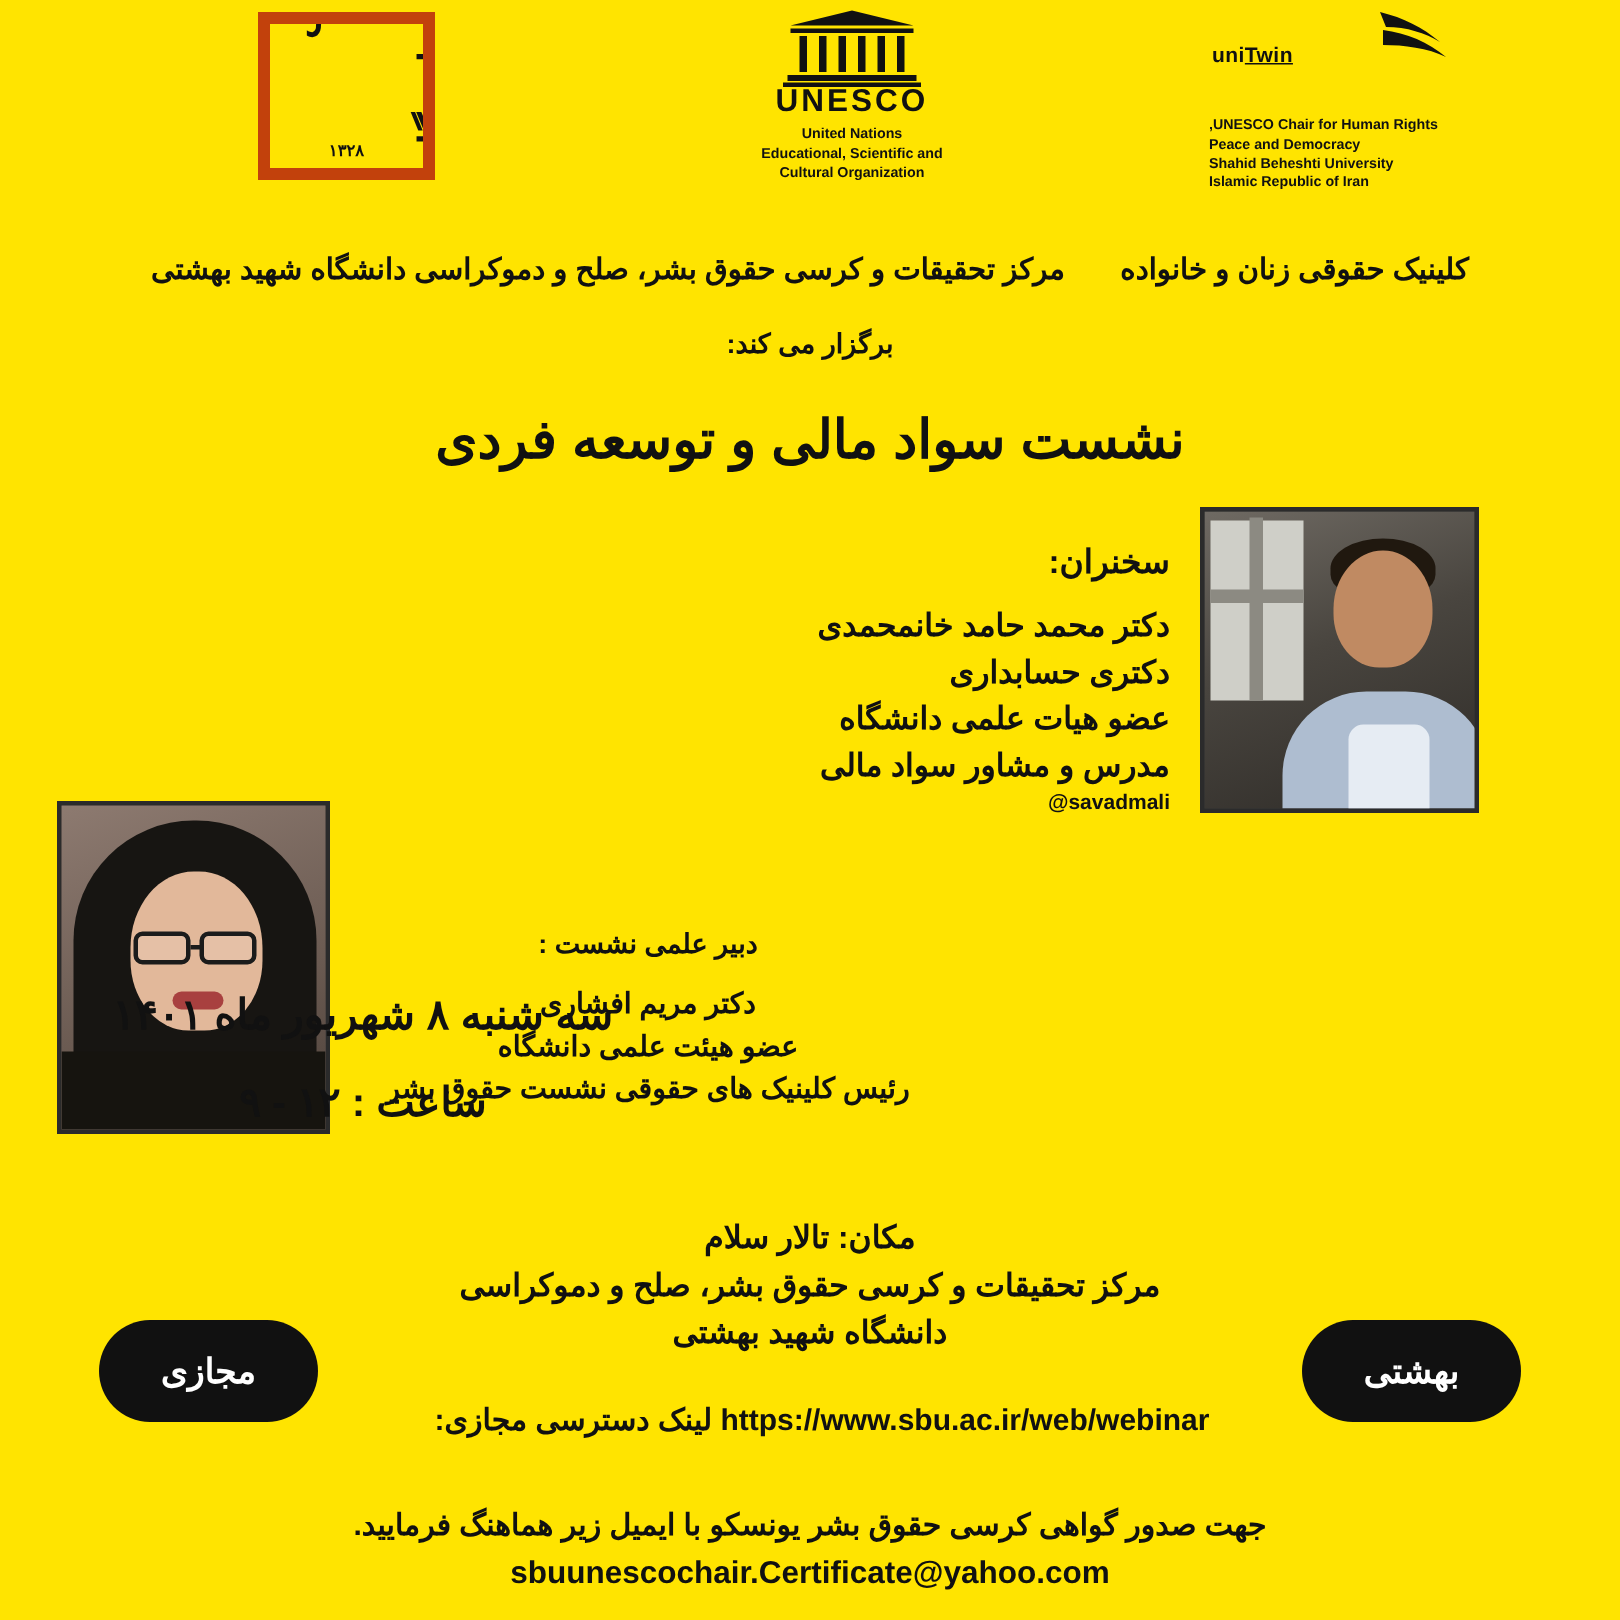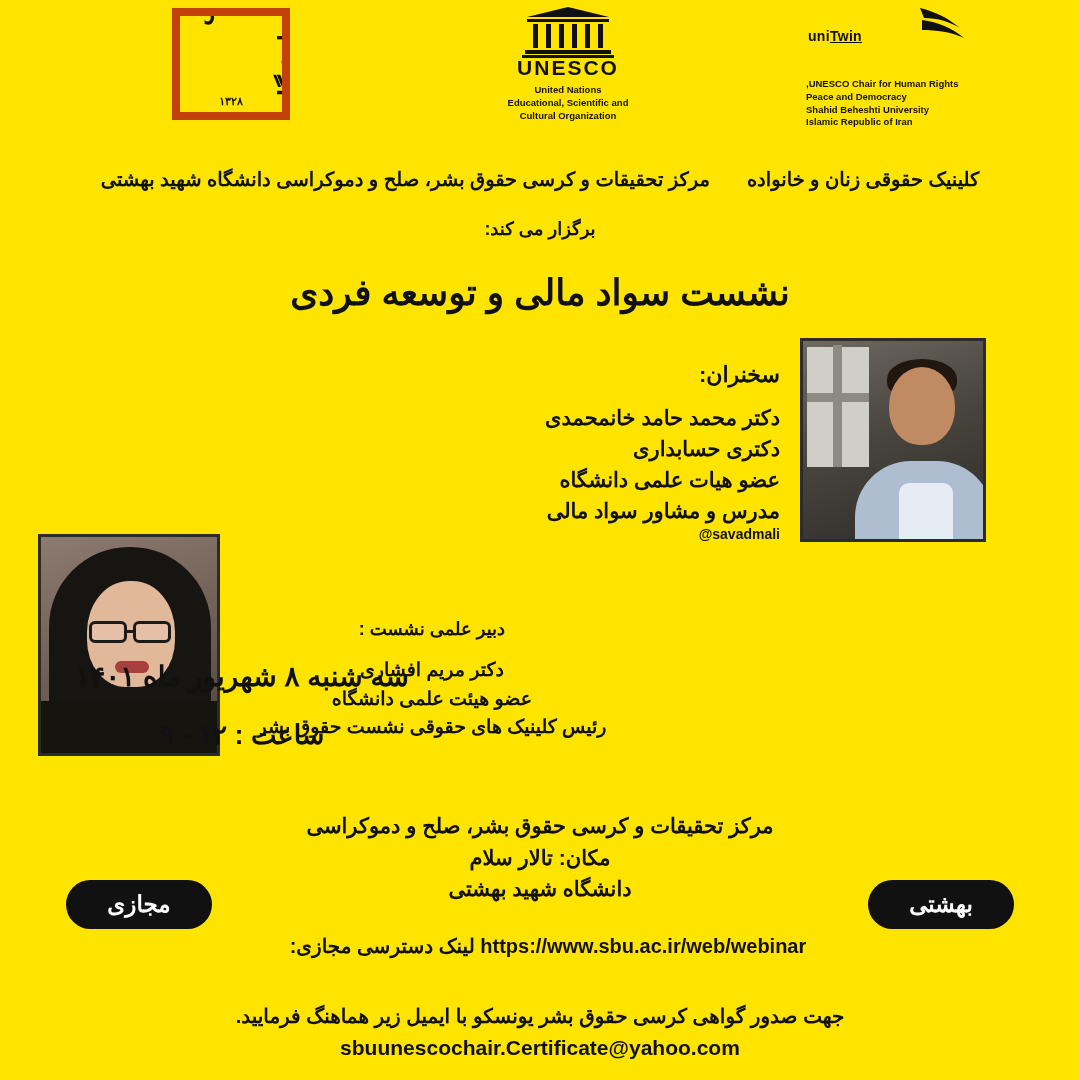--- a/index.html
+++ b/index.html
@@ -239,21 +239,21 @@
   .pill {
     position: absolute;
     background: #111;
     color: #fff;
     border-radius: 40px;
     font-size: 23px;
     font-weight: bold;
     display: flex;
     align-items: center;
     justify-content: center;
-    height: 49px;
+    height: 68px;
     width: 146px;
   }
   .pill-online { left: 66px; top: 880px; }
   .pill-inperson { left: 868px; top: 880px; }
 
   
   .weblink {
     position: absolute;
     top: 934px;
     left: 16px; right: 0;
@@ -406,22 +406,22 @@
     <div>رئیس کلینیک های حقوقی نشست حقوق بشر</div>
   </div>
 </div>
 
 <div class="datetime">
   <div class="date-line">سه شنبه ۸ شهریور ماه ۱۴۰۱</div>
   <div class="time-line">ساعت : ۱۲ - ۹</div>
 </div>
 
 <div class="venue">
+  <div>مکان: تالار سلام</div>
   <div>مرکز تحقیقات و کرسی حقوق بشر، صلح و دموکراسی</div>
-  <div>مکان: تالار سلام</div>
   <div>دانشگاه شهید بهشتی</div>
 </div>
 
 <div class="pill pill-online">مجازی</div>
 <div class="pill pill-inperson">بهشتی</div>
 
 <div class="weblink">
   <span class="url">https://www.sbu.ac.ir/web/webinar</span>
   <span>لینک دسترسی مجازی:</span>
 </div>

